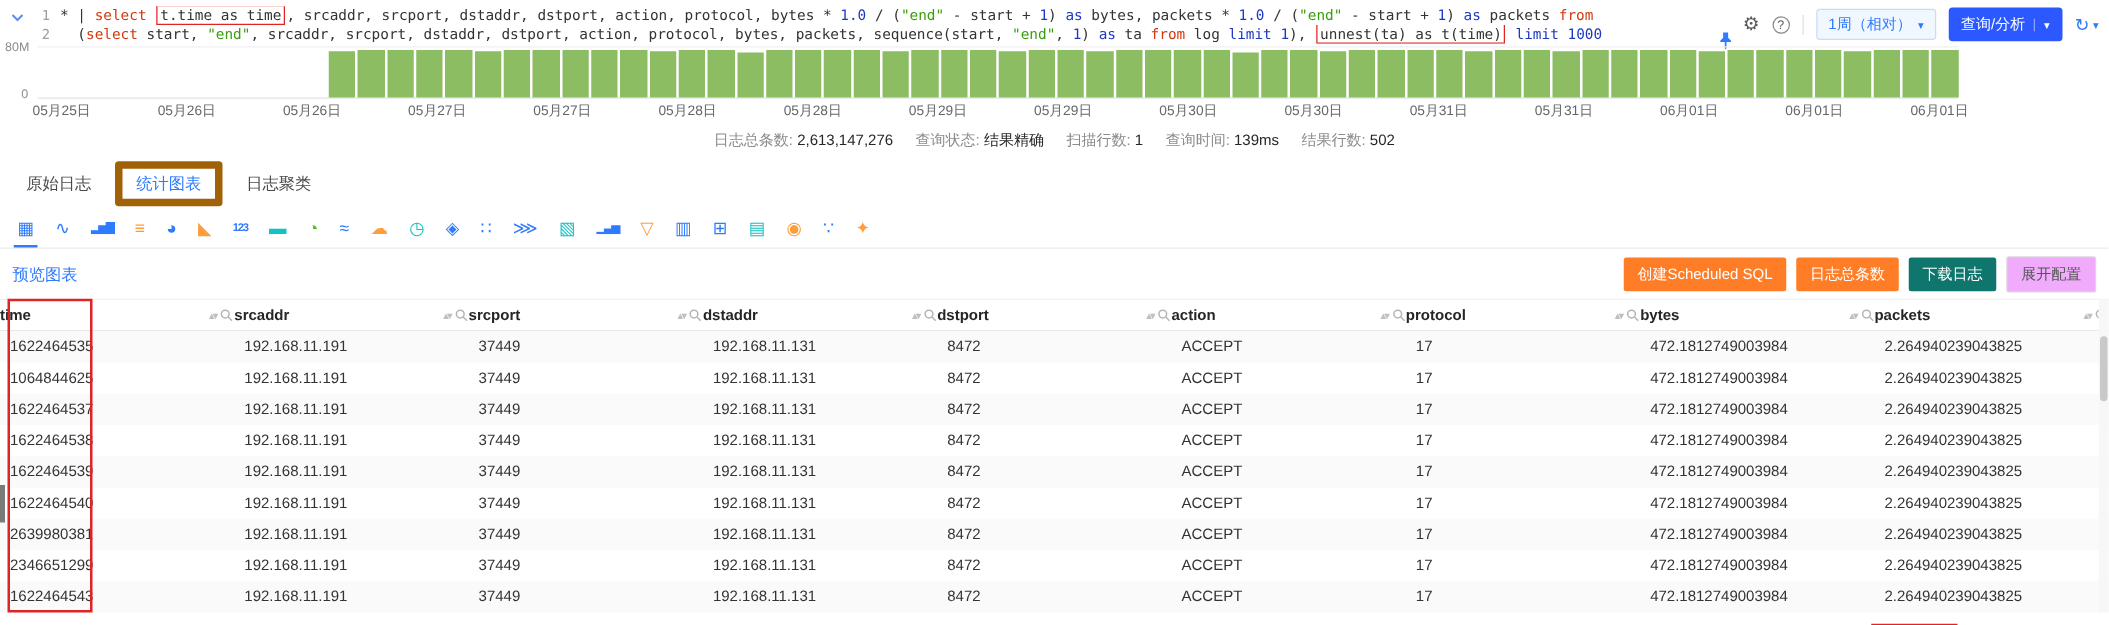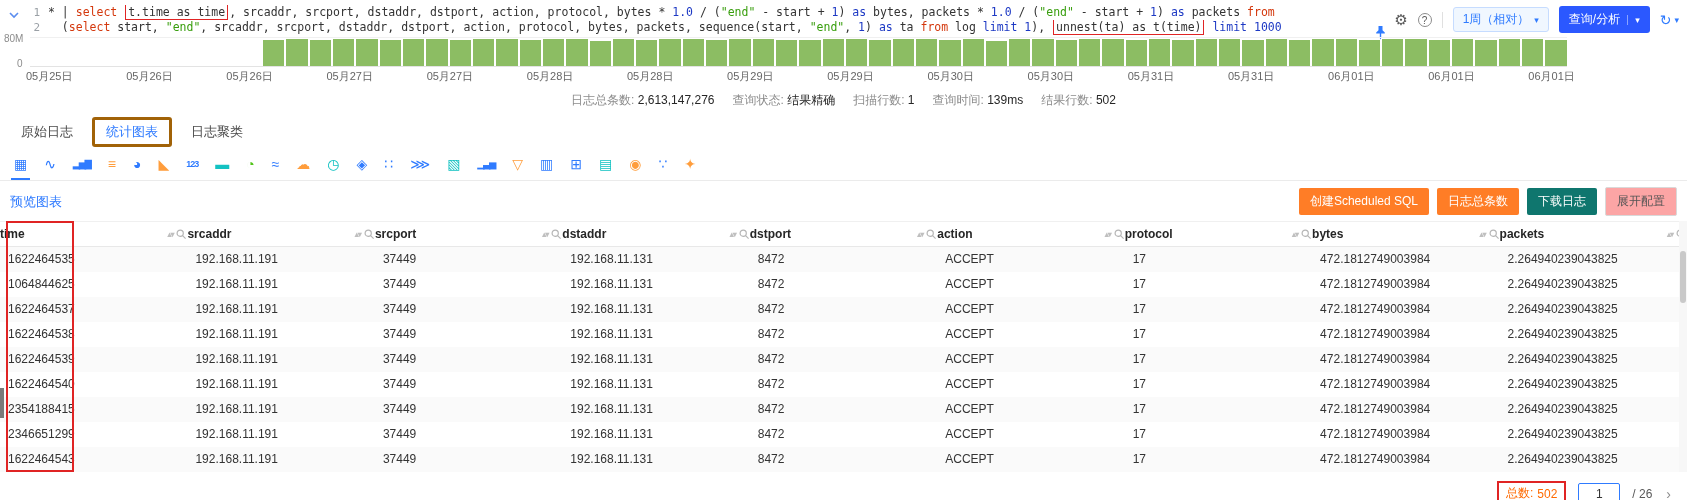--- a/index.html
+++ b/index.html
@@ -29,49 +29,49 @@
                color: #2f7bff; font-size: 12px; padding: 3px 9px; border-radius: 3px; white-space: nowrap; cursor: pointer; }
   .time-pill .caret { font-size: 9px; }
   .search-btn { display: flex; align-items: center; gap: 7px; background: #2b58ff; color: #fff; font-size: 12px;
                 padding: 5px 10px; border-radius: 3px; border: none; white-space: nowrap; cursor: pointer;
                 font-family: inherit; }
   .search-btn .caret { border-left: 1px solid rgba(255,255,255,.45); padding-left: 7px; font-size: 9px; }
   .refresh { color: #2f7bff; font-size: 14px; display: flex; align-items: center; gap: 3px; cursor: pointer; }
   .refresh .caret2 { font-size: 9px; }
   .pin { position: absolute; right: 300px; top: 25px; cursor: pointer; }
   
-  .chart-wrap { position: relative; margin: 0 120px 2px 30px; height: 30px; }
+  .chart-wrap { position: relative; margin: 0 120px 2px 30px; height: 42px; }
   .y80 { position: absolute; left: -26px; top: -4px; font-size: 10px; color: #8c8c8c; }
   .y0  { position: absolute; left: -13px; bottom: -2px; font-size: 10px; color: #8c8c8c; }
   .bars { display: flex; align-items: flex-end; gap: 2px; height: 100%;
           border-top: 1px solid #f0f0f0; border-bottom: 1px solid #e3e3e3; }
   .bar { flex: 1; background: #8cbd63; }
   .xlabels { display: flex; justify-content: space-between; margin: 2px 112px 0 26px; font-size: 11px; color: #666; }
   
   .stats { text-align: center; padding: 8px 0 5px; font-size: 12px; color: #8c8c8c; }
   .stat { margin: 0 9px; }
   .stat-value { color: #262626; }
   
   .tabs { display: flex; align-items: center; gap: 8px; padding: 3px 10px 4px; }
   .tab { font-size: 13px; color: #4a4a4a; padding: 3px 11px; cursor: pointer; }
-  .tab.active { color: #2f7bff; border: 3px solid #a16207; border-radius: 3px; }
+  .tab.active { color: #2f7bff; border: 6px solid #a16207; border-radius: 3px; }
   
   .cicons { display: flex; align-items: center; gap: 17px; padding: 5px 14px 8px; border-bottom: 1px solid #ebebeb; }
   .cicon { font-size: 14px; line-height: 16px; cursor: pointer; position: relative; }
   .cicon.multi { font-size: 9px; letter-spacing: -1px; font-weight: bold; }
   .cicon.active::after { content: ""; position: absolute; left: -3px; right: -3px; bottom: -8px; height: 2px; background: #2f7bff; }
   
   .preview-row { display: flex; align-items: center; justify-content: space-between; padding: 6px 10px 5px; }
   .preview-title { color: #2f7bff; font-size: 13px; }
   .actions { display: flex; align-items: center; gap: 8px; margin-left: 46px; }
   .act-btn { font-size: 12px; padding: 5px 11px; border-radius: 2px; border: none; color: #fff;
              cursor: pointer; font-family: inherit; white-space: nowrap; }
   .act-btn.orange { background: #ff7d26; }
   .act-btn.blue { background: #0f766e; }
-  .act-btn.plain { background: #fca5a5; color: #555; border: 1px solid #d9d9d9; }
+  .act-btn.plain { background: #f0abfc; color: #555; border: 1px solid #d9d9d9; }
   
   .table-wrap { position: relative; }
   .thead { display: grid; grid-template-columns: repeat(9, 1fr); height: 26px; align-items: center;
            border-top: 1px solid #f0f0f0; border-bottom: 1px solid #e8e8e8; }
   .th { display: flex; align-items: center; gap: 4px; font-size: 12px; font-weight: 700; color: #262626;
         padding: 0 0; cursor: pointer; }
   .th-tools { margin-left: auto; display: flex; align-items: center; gap: 3px; }
   .sort-icon { font-size: 8px; color: #bfbfbf; letter-spacing: -1px; cursor: pointer; }
   .filter-icon { display: inline-flex; cursor: pointer; }
   .tr { display: grid; grid-template-columns: repeat(9, 1fr); height: 25px; }
@@ -438,21 +438,21 @@
           <div class="td">192.168.11.191</div>
           <div class="td">37449</div>
           <div class="td">192.168.11.131</div>
           <div class="td">8472</div>
           <div class="td">ACCEPT</div>
           <div class="td">17</div>
           <div class="td">472.1812749003984</div>
           <div class="td">2.264940239043825</div>
         </div>
         <div class="tr">
-          <div class="td">2354188415</div>
+          <div class="td">2639980381</div>
           <div class="td">192.168.11.191</div>
           <div class="td">37449</div>
           <div class="td">192.168.11.131</div>
           <div class="td">8472</div>
           <div class="td">ACCEPT</div>
           <div class="td">17</div>
           <div class="td">472.1812749003984</div>
           <div class="td">2.264940239043825</div>
         </div>
         <div class="tr">

